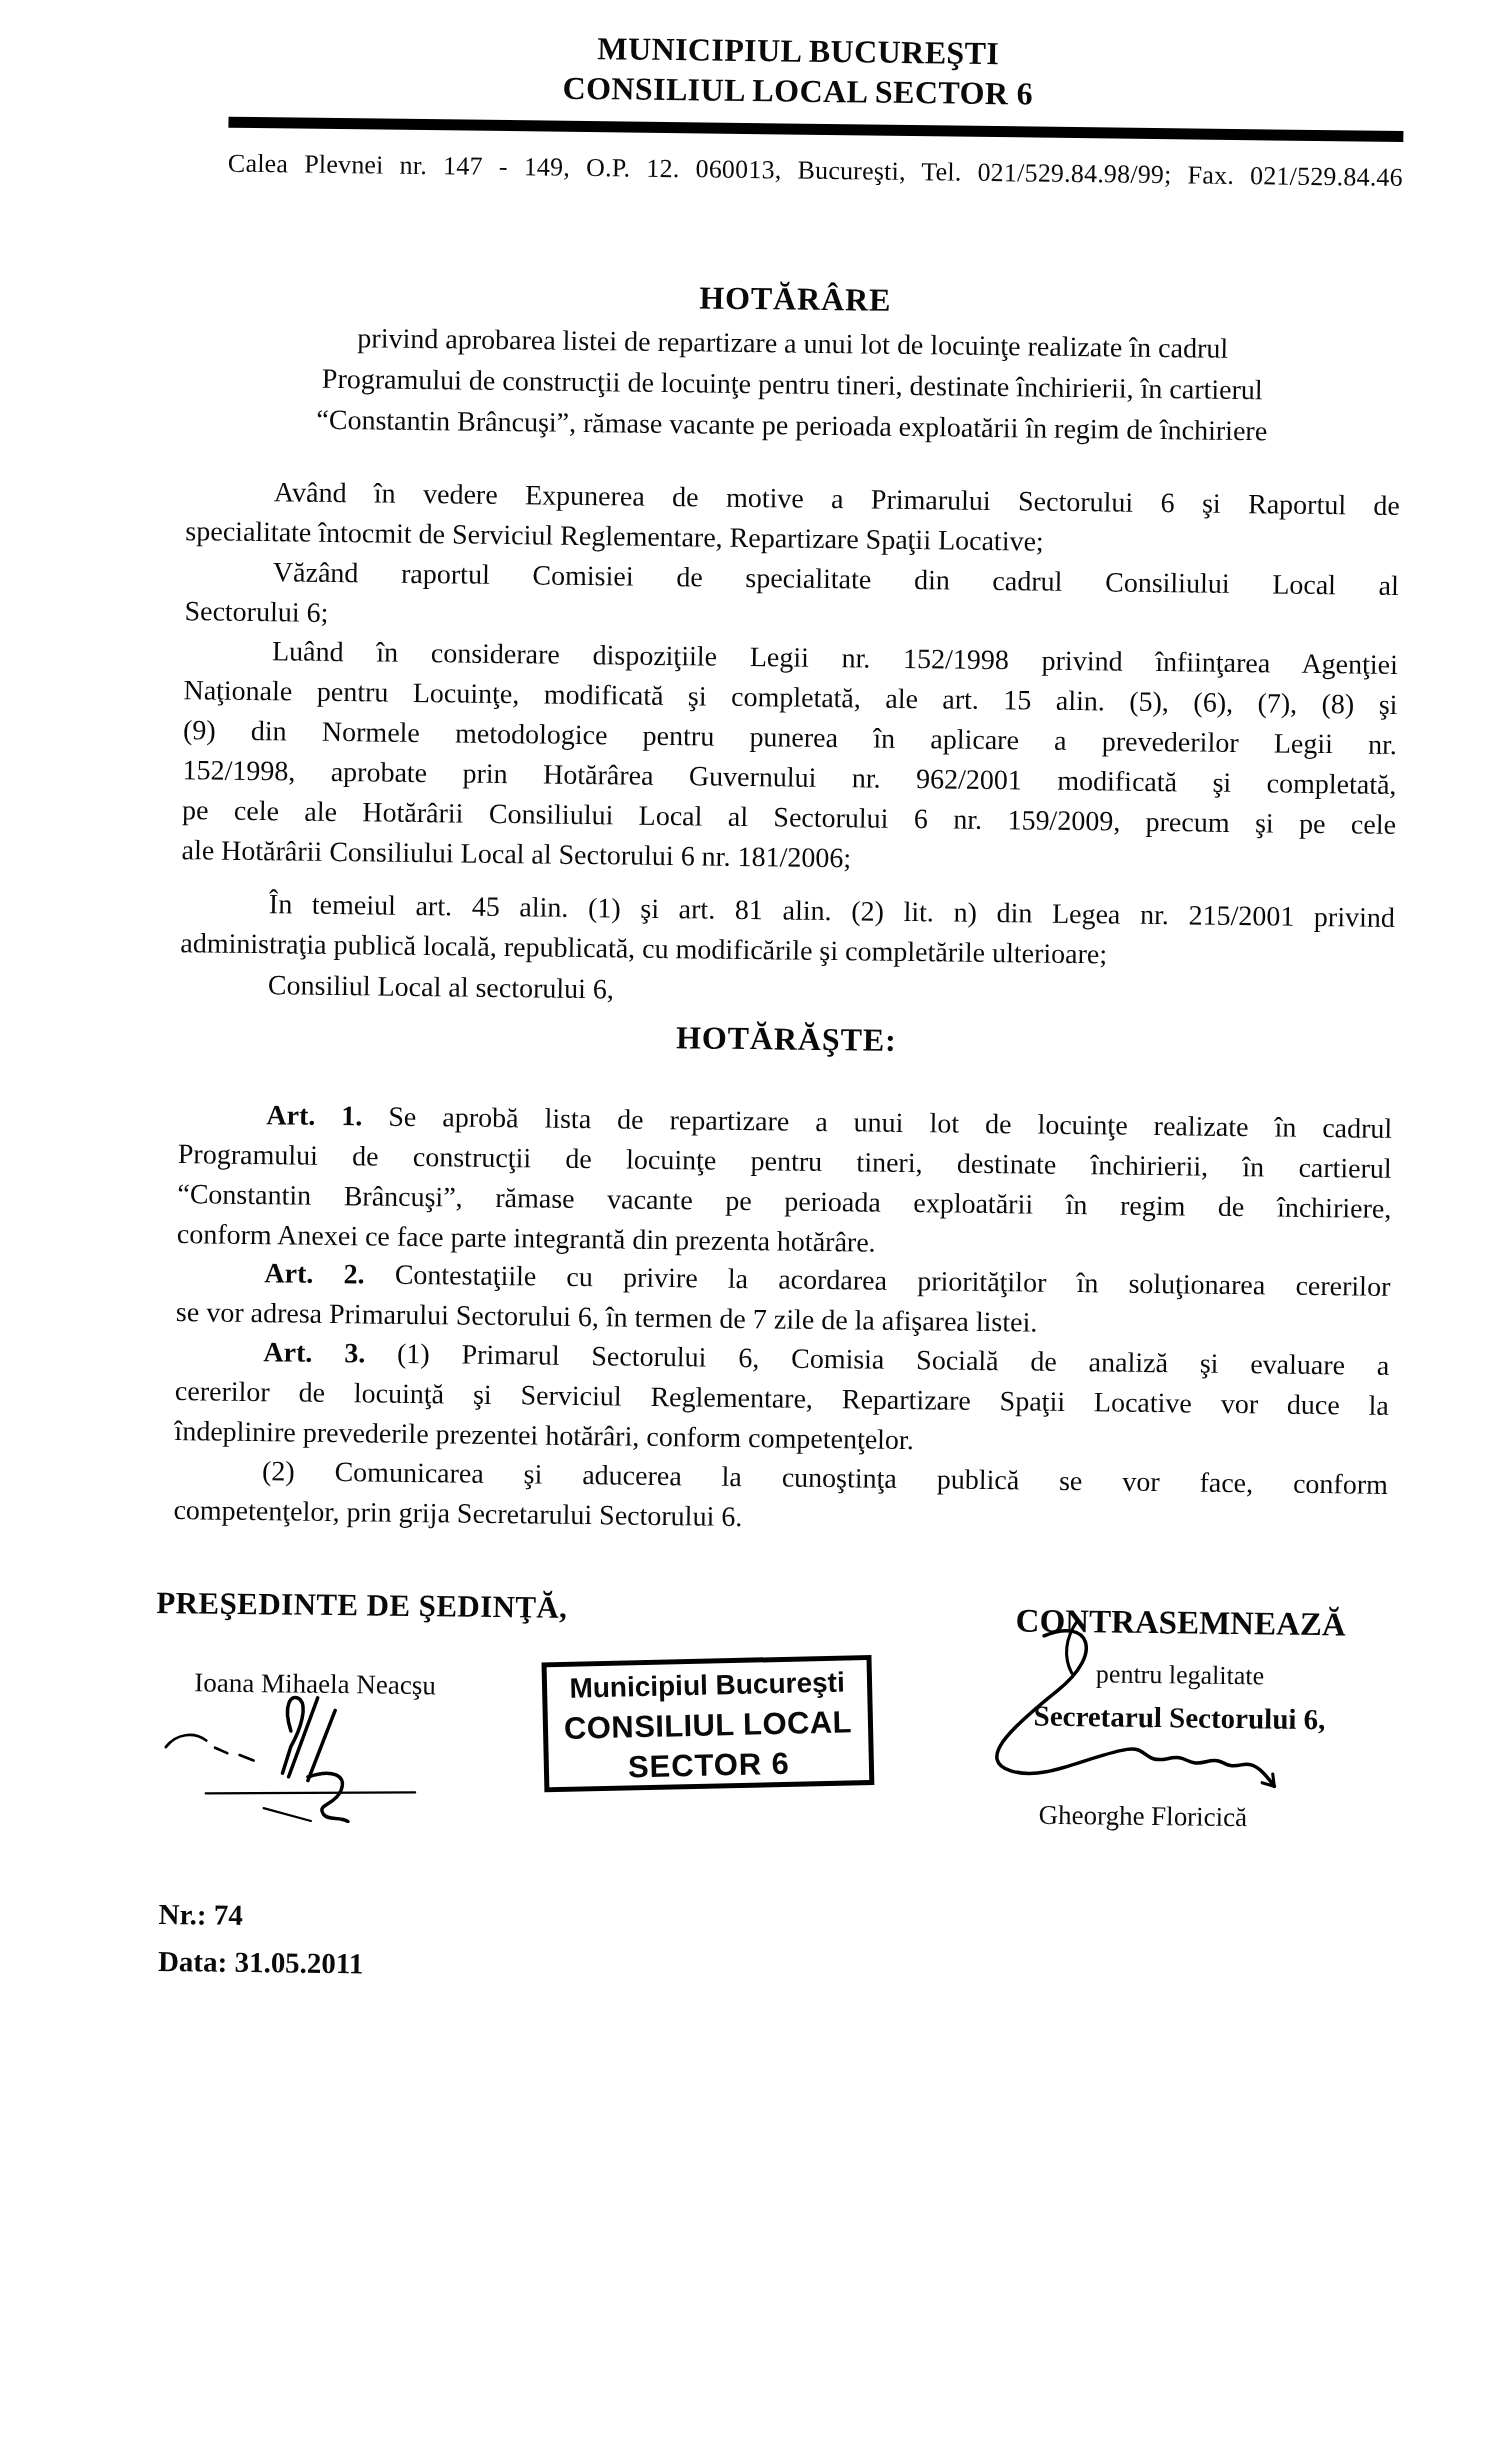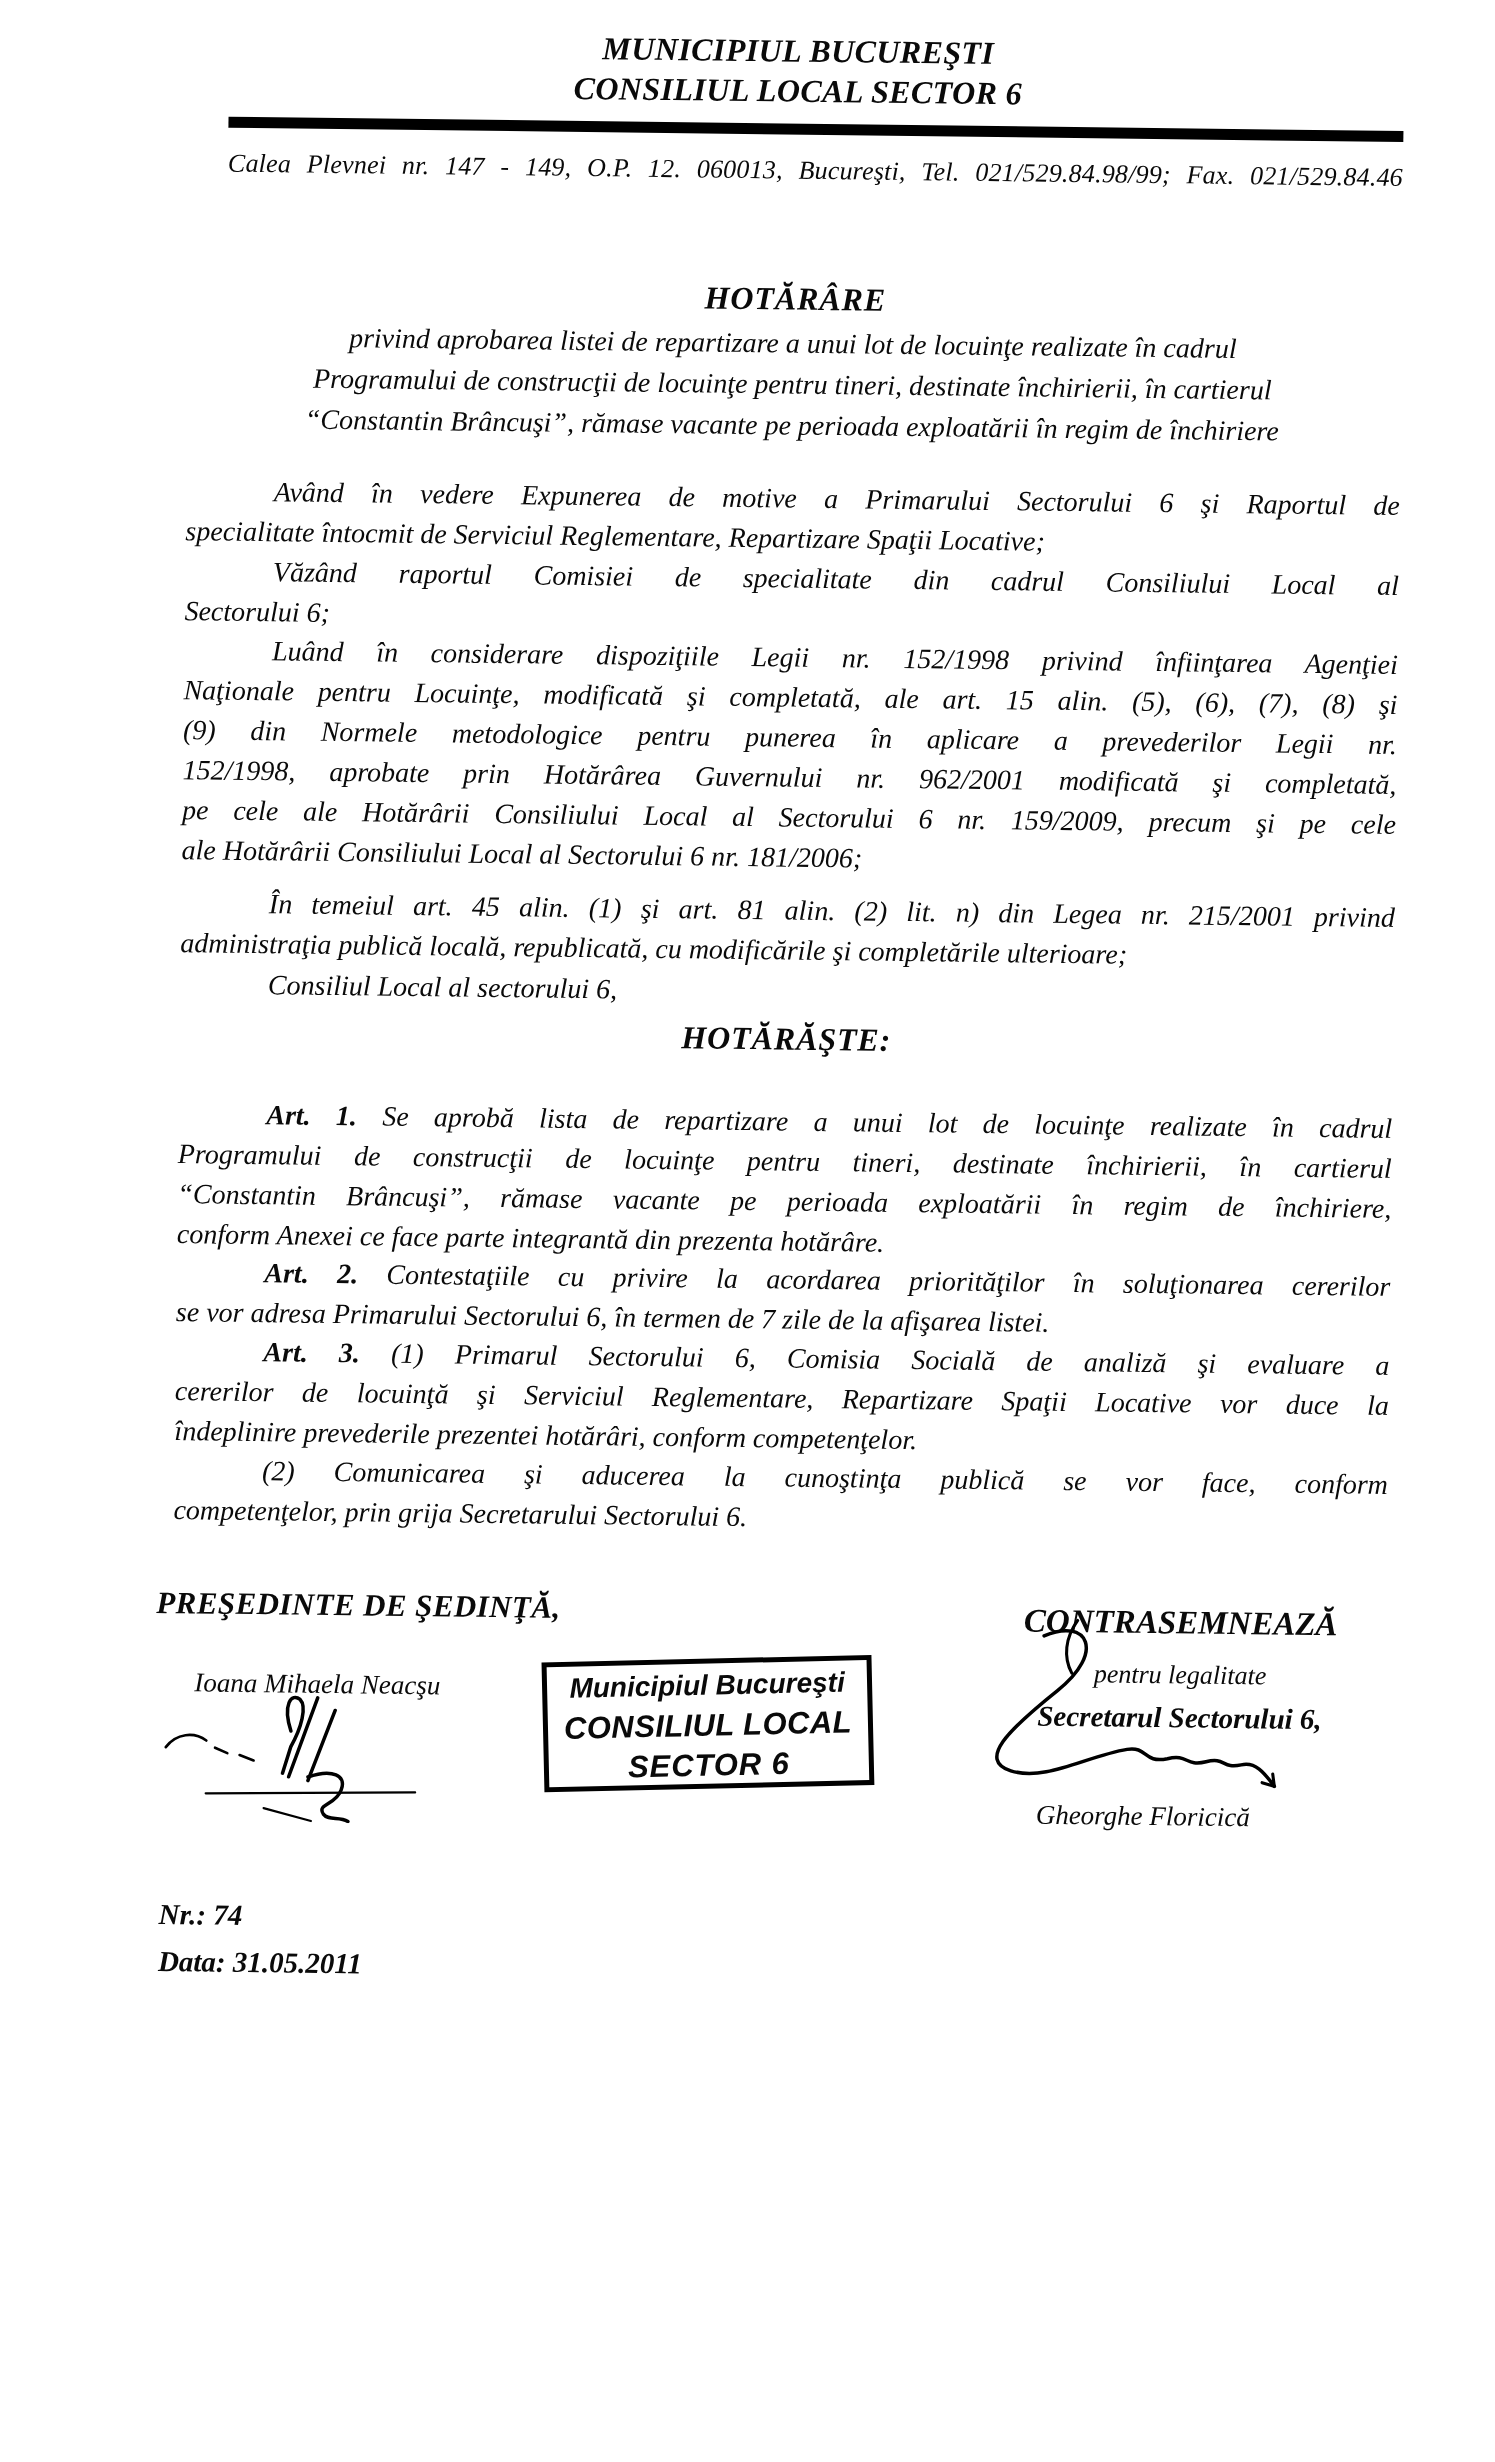--- a/index.html
+++ b/index.html
@@ -1,17 +1,17 @@
 <!DOCTYPE html>
 <html style="font-size:14px"><head>
 <meta charset="utf-8">
 <style>
   html,body{margin:0;padding:0;background:#e8e8e8;}
   .page{position:relative;width:1495px;height:2462px;background:#ffffff;overflow:hidden;
-        font-family:"Liberation Serif", serif;color:#0a0a0a;font-style:italic;}
+        font-family:"Liberation Serif", serif;color:#0a0a0a;}
   .doc{position:absolute;left:0;top:0;width:1495px;height:2462px;
        transform:rotate(0.7deg);transform-origin:748px 0px;}
   .abs{position:absolute;}
   .b{font-weight:bold;}
   
   .hdr{left:192px;top:30px;width:1214px;text-align:center;font-size:32px;font-weight:bold;line-height:40px;letter-spacing:0.4px;}
   .rule{left:230px;top:123px;width:1175px;height:11.4px;background:#000;}
   .address{left:230px;top:153px;width:1175px;font-size:26px;line-height:33px;
            text-align:justify;text-align-last:justify;white-space:nowrap;letter-spacing:0.2px;}
   

